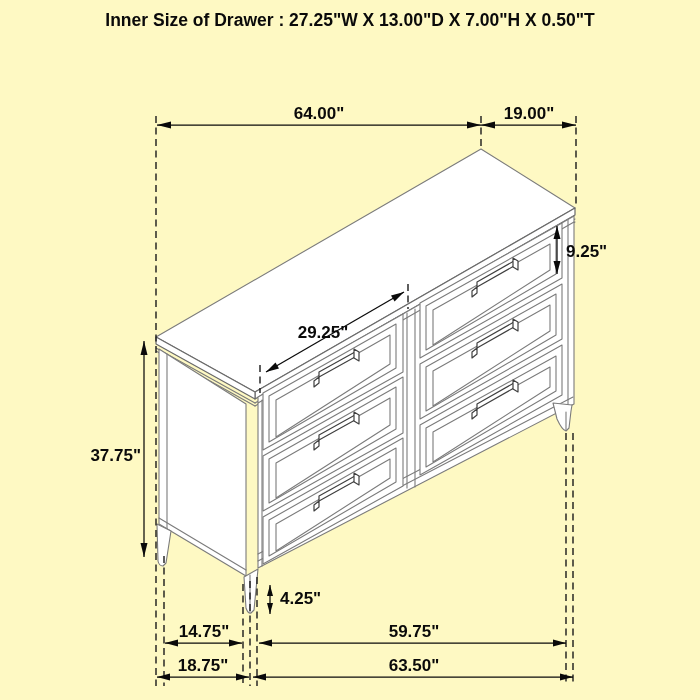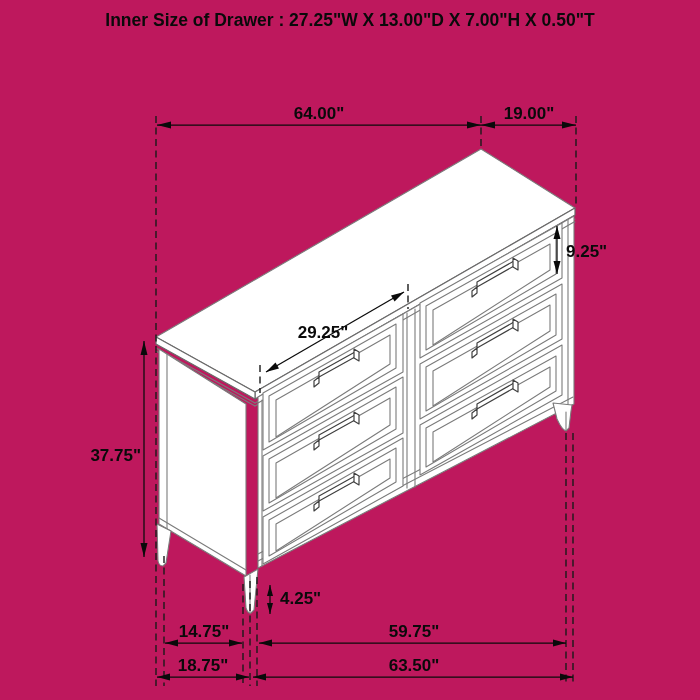--- a/index.html
+++ b/index.html
@@ -1,16 +1,16 @@
 <!DOCTYPE html>
 <html><head>
 <meta charset="utf-8">
 <style>
   html,body{margin:0;padding:0;background:#ffffff;}
-  .stage{position:relative;width:700px;height:700px;background:#be185d;overflow:hidden;
+  .stage{position:relative;width:700px;height:700px;background:#fef9c3;overflow:hidden;
          font-family:"Liberation Sans", sans-serif;}
   svg{display:block}
   text{font-family:"Liberation Sans","DejaVu Sans",sans-serif;font-weight:bold;fill:#0a0a0a;}
   .dim-label{font-size:17px;}
   .title-label{font-size:17.5px;}
   .dimline{stroke:#0a0a0a;stroke-width:1.25;fill:none;}
   .dimarrow{fill:#0a0a0a;stroke:none;}
   .ext{stroke:#1a1a1a;stroke-width:1.4;fill:none;stroke-dasharray:7 4.5;}
   .fur{stroke:#7b7b7b;stroke-width:1.1;fill:none;stroke-linejoin:round;stroke-linecap:round;}
   .furf{stroke:#7b7b7b;stroke-width:1.1;fill:#ffffff;stroke-linejoin:round;}

